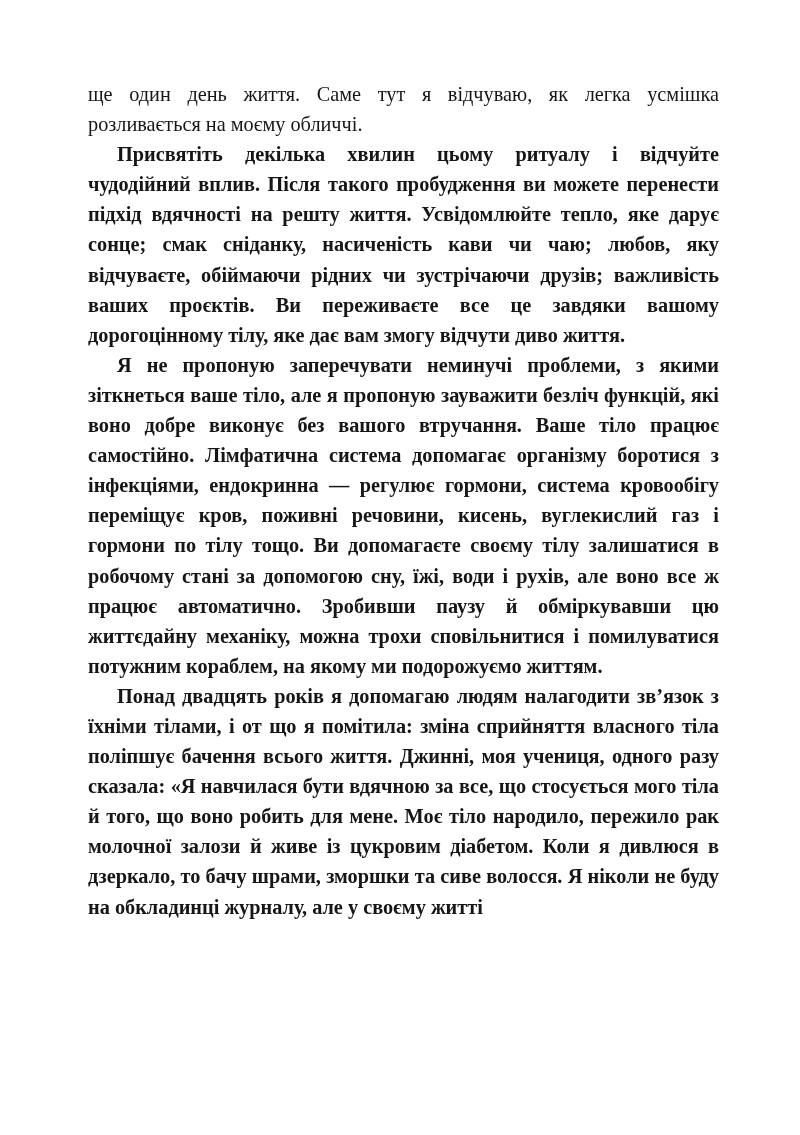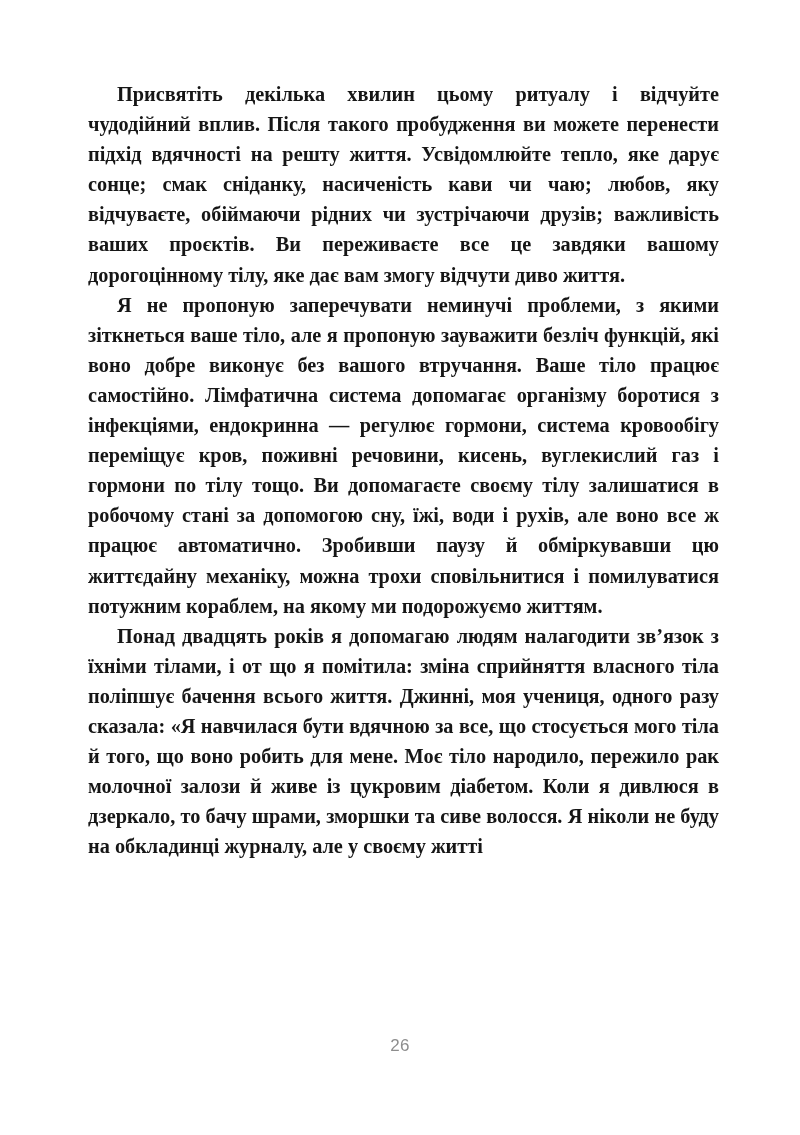--- a/index.html
+++ b/index.html
@@ -56,20 +56,20 @@
     color: #8d8d8d;
     user-select: none;
   }
 </style>
 </head>
 <body>
 
 <div class="page">
 
   <div class="text-block">
+    <p class="first">ще один день життя. Саме тут я відчуваю, як легка усмішка розливається на моєму обличчі.</p>
     <p class="indented">Присвятіть декілька хвилин цьому ритуалу і відчуйте чудодійний вплив. Після такого пробудження ви можете перенести підхід вдячності на решту життя. Усвідомлюйте тепло, яке дарує сонце; смак сніданку, насиченість кави чи чаю; любов, яку відчуваєте, обіймаючи рідних чи зустрічаючи друзів; важливість ваших проєктів. Ви переживаєте все це завдяки вашому дорогоцінному тілу, яке дає вам змогу відчути диво життя.</p>
     <p class="indented">Я не пропоную заперечувати неминучі проблеми, з якими зіткнеться ваше тіло, але я пропоную зауважити безліч функцій, які воно добре виконує без вашого втручання. Ваше тіло працює самостійно. Лімфатична система допомагає організму боротися з інфекціями, ендокринна — регулює гормони, система кровообігу переміщує кров, поживні речовини, кисень, вуглекислий газ і гормони по тілу тощо. Ви допомагаєте своєму тілу залишатися в робочому стані за допомогою сну, їжі, води і рухів, але воно все ж працює автоматично. Зробивши паузу й обміркувавши цю життєдайну механіку, можна трохи сповільнитися і помилуватися потужним кораблем, на якому ми подорожуємо життям.</p>
     <p class="indented">Понад двадцять років я допомагаю людям налагодити зв’язок з їхніми тілами, і от що я помітила: зміна сприйняття власного тіла поліпшує бачення всього життя. Джинні, моя учениця, одного разу сказала: «Я навчилася бути вдячною за все, що стосується мого тіла й того, що воно робить для мене. Моє тіло народило, пережило рак молочної залози й живе із цукровим діабетом. Коли я дивлюся в дзеркало, то бачу шрами, зморшки та сиве волосся. Я ніколи не буду на обкладинці журналу, але у своєму житті</p>
   </div>
 
-  <div class="folio">26</div>
 
 </div>
 
 </body></html>

